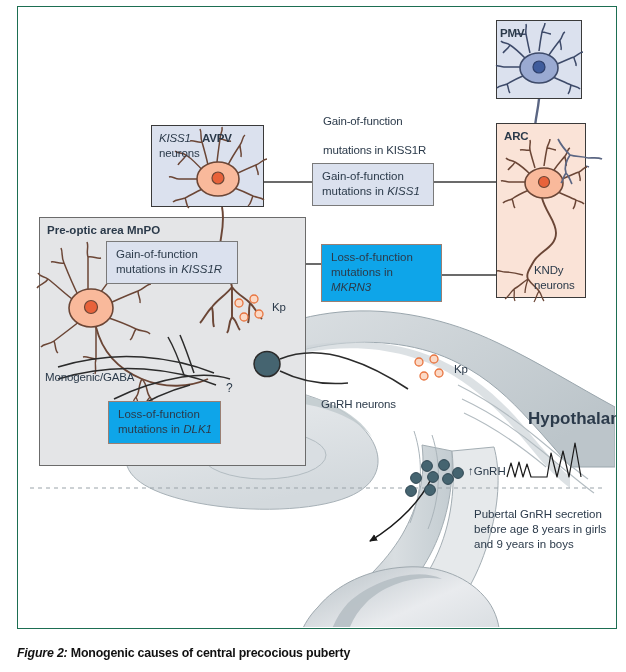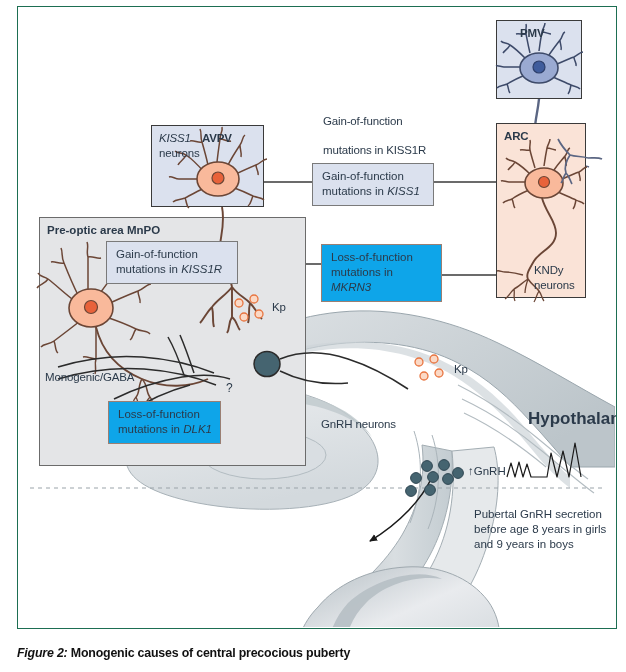--- a/index.html
+++ b/index.html
@@ -359,21 +359,21 @@
           <path d="M521 44 C 522 36 523 30 524 25 M524 25 C 525 21 527 19 527 16 M524 25 C 527 25 531 27 533 27"></path>
           <path d="M531 48 C 535 42 539 37 542 33 M542 33 C 545 30 544 26 547 25 M542 33 C 542 37 544 40 543 43"></path>
           <path d="M537 58 C 544 55 550 52 556 50 M556 50 C 560 48 562 45 565 45 M556 50 C 556 54 559 56 558 59"></path>
           <path d="M535 70 C 542 73 548 76 553 78 M553 78 C 557 80 560 79 562 82 M553 78 C 552 82 552 85 550 87"></path>
           <path d="M507 68 C 500 71 494 74 489 77 M489 77 C 485 79 481 78 479 81 M489 77 C 491 81 490 84 492 86"></path>
           <path d="M504 60 C 497 60 491 60 486 60 M486 60 C 483 60 480 58 478 59"></path>
         </g>
         <ellipse cx="521" cy="61" rx="19" ry="15" fill="#9aaad2" stroke="#3d4a69" stroke-width="1.6"></ellipse>
         <circle cx="521" cy="60" r="6" fill="#3f5c9c" stroke="#2d3f6b" stroke-width="1.2"></circle>
       </svg>
-      <span class="t bold" style="left:486px; top:19px;padding-left:16px;">PMV</span>
+      <span class="t bold" style="left:466px; top:19px;padding-left:16px;">PMV</span>
 
       <div class="panel panel-arc"></div>
       <svg class="svg-layer" viewBox="0 0 597 620">
 
         <g stroke="#6b4636" stroke-width="1.5" fill="none">
           <path d="M513 168 C 507 162 502 158 497 155 M497 155 C 494 153 490 154 488 151 M497 155 C 495 159 492 160 490 163"></path>
           <path d="M517 161 C 515 154 513 148 512 143 M512 143 C 511 139 513 136 512 133 M512 143 C 509 144 505 142 502 143"></path>
           <path d="M526 159 C 527 152 528 146 529 141 M529 141 C 530 137 532 135 532 132 M529 141 C 532 141 536 143 538 143"></path>
           <path d="M536 163 C 540 157 544 153 547 149 M547 149 C 550 146 549 142 552 141 M547 149 C 547 153 549 156 548 159"></path>
           <path d="M542 173 C 549 170 555 167 561 165 M561 165 C 565 163 566 160 569 160 M561 165 C 561 169 563 171 562 174"></path>
@@ -415,21 +415,21 @@
         </g>
 
         <g fill="#fbd9c6" stroke="#e8743f" stroke-width="1.3">
           <circle cx="401" cy="355" r="4"></circle>
           <circle cx="416" cy="352" r="4"></circle>
           <circle cx="406" cy="369" r="4"></circle>
           <circle cx="421" cy="366" r="4"></circle>
         </g>
       </svg>
       <span class="t" style="left:436px; top:355px;">Kp</span>
-      <span class="t" style="left:303px; top:390px;margin-top:20px;">GnRH neurons</span>
+      <span class="t" style="left:303px; top:390px;">GnRH neurons</span>
 
       <div class="t" style="left:305px; top:92px; width:150px;">
         <span>Gain-of-function</span><br>
         <span>mutations in KISS1R</span>
       </div>
 
       <div class="mbox mbox-blue" style="left:294px; top:156px; width:122px;">
         <span>Gain-of-function</span><br>
         <span>mutations in </span><span class="ital">KISS1</span>
       </div>

